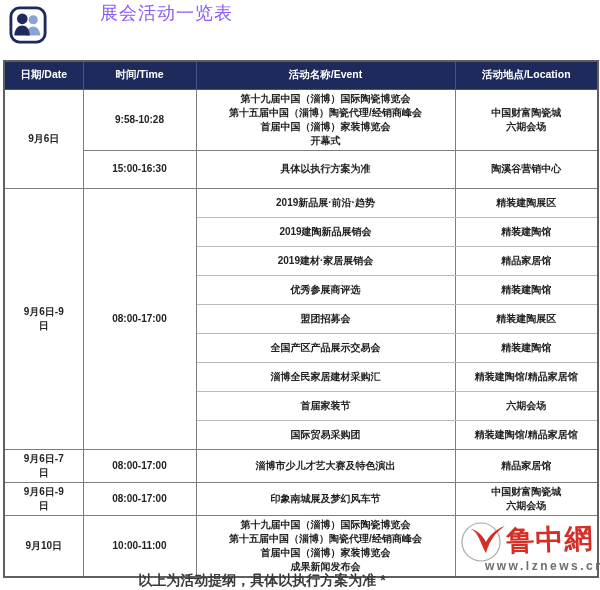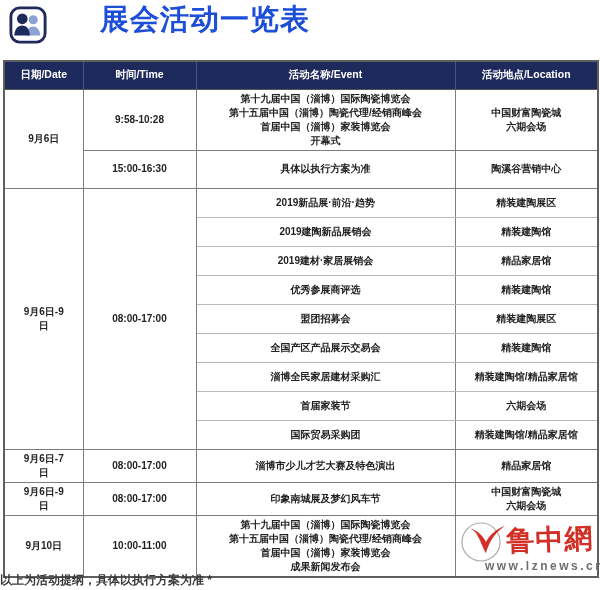--- a/index.html
+++ b/index.html
@@ -6,21 +6,21 @@
   html,body { margin:0; padding:0; }
   body {
     width:600px; height:590px; background:#ffffff; overflow:hidden;
     font-family:"Liberation Sans","DejaVu Sans",sans-serif; color:#1c1c1c;
     position:relative;
   }
   
   .page-header { position:absolute; left:0; top:0; width:600px; height:58px; }
   .app-icon { position:absolute; left:9px; top:6px; width:38px; height:38px; }
   .titles { position:absolute; left:100px; top:4px; }
-  .main-title { font-size:29px; font-weight:bold; color:#1d4ed8; line-height:1.1; letter-spacing:1px; }
+  .main-title { font-size:18px; font-weight:normal; color:#8b5cf6; line-height:1.1; letter-spacing:1px; }
   .sub-title  { font-size:15px; font-weight:bold; color:#141414; letter-spacing:0.8px; margin-top:1px; }
   
   table.events {
     position:absolute; left:3px; top:60px; width:594px;
     border-collapse:collapse; table-layout:fixed;
     border:2px solid #5f5f5f;
   }
   th {
     background:#1f2a5c; color:#ffffff; font-size:10.5px; font-weight:bold;
     border-right:1.5px solid #46538a; border-bottom:1.5px solid #555;
@@ -48,21 +48,21 @@
     letter-spacing:1px; transform:rotate(-2deg); white-space:nowrap;
   }
   .brand-url {
     position:absolute; left:8px; bottom:1px; width:100%;
     font-size:12px; font-weight:bold; color:#6e6e6e; letter-spacing:2.5px;
     text-align:right;
   }
   
   .footnote {
     position:absolute; left:0; top:572px; width:524px;
-    text-align:left; font-size:12px; font-weight:bold; color:#3a3a3a;
+    text-align:center; font-size:14px; font-weight:bold; color:#3a3a3a;
   }
 </style>
 </head>
 <body>
 
 <div class="page-header">
   <svg class="app-icon" viewBox="0 0 40 40">
     <rect x="2" y="2" width="36" height="36" rx="9" fill="#ffffff" stroke="#1e2a5c" stroke-width="3"></rect>
     <circle cx="25.5" cy="14.5" r="4.8" fill="#8aa3d4"></circle>
     <path d="M17.5 31 C18 24.5 22 21.5 25.5 21.5 C29 21.5 32.5 24.5 33 31 Z" fill="#8aa3d4"></path>

